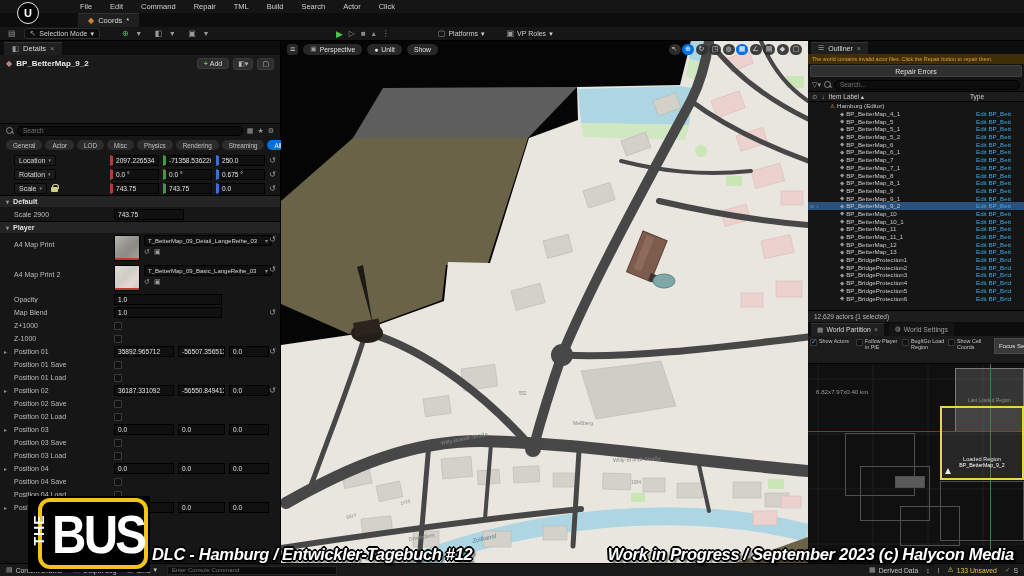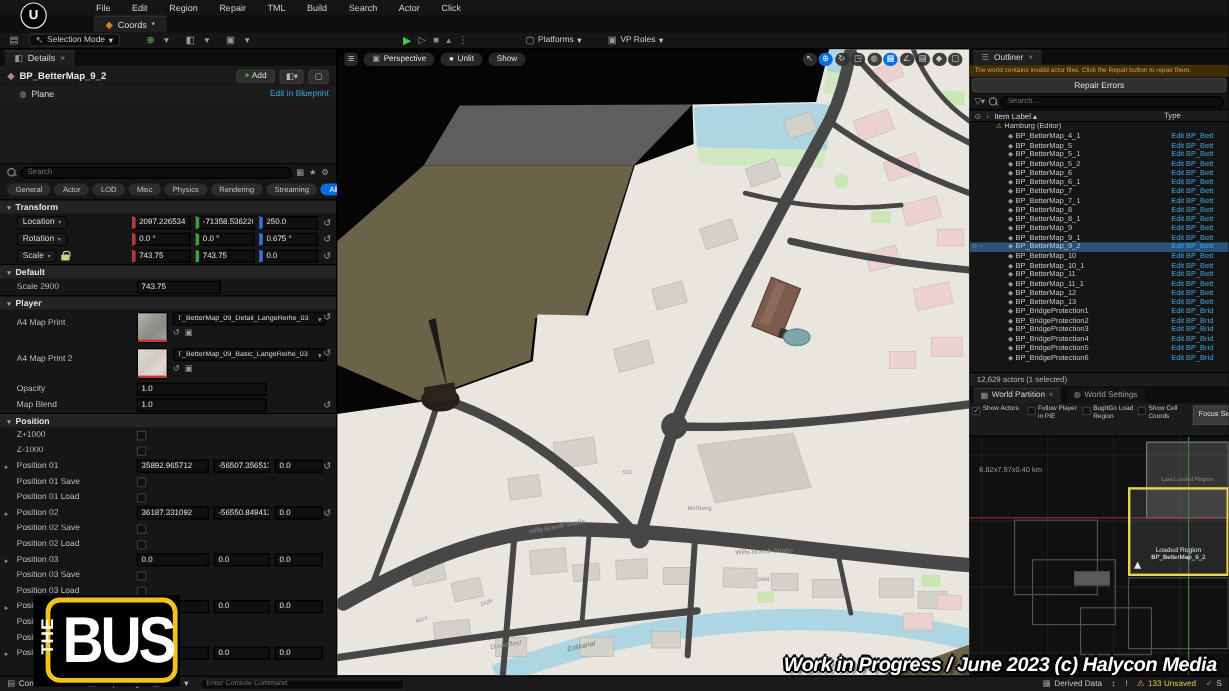--- a/index.html
+++ b/index.html
@@ -178,21 +178,21 @@
 </head>
 <body>
 
 <div class="screen">
 
   <div class="ue-logo">U</div>
   <div class="menubar">
 
   <span class="mi">File</span>
       <span class="mi">Edit</span>
-      <span class="mi">Region</span>
+      <span class="mi">Command</span>
       <span class="mi">Repair</span>
       <span class="mi">TML</span>
       <span class="mi">Build</span>
       <span class="mi">Search</span>
       <span class="mi">Actor</span>
       <span class="mi">Click</span>
     </div>
 
   <div class="tabrow">
     <div class="leveltab">
@@ -246,25 +246,20 @@
       <span style="color:#b08686;font-size:8px">◆</span>
       <span class="nm">BP_BetterMap_9_2</span>
       <div class="addbtn">
         <span class="plus">+</span>
         <span>Add</span>
       </div>
       <span class="iconbtn">◧▾</span>
       <span class="iconbtn">▢</span>
     </div>
     <div class="d-tree">
-      <div class="trow" style="padding-left:16px">
-        <span class="tic" style="color:#9a9a9a">◍</span>
-        <span>Plane</span>
-        <span class="bplink">Edit in Blueprint</span>
-      </div>
     </div>
     <div class="d-spacer"></div>
     <div class="d-search">
       <span class="mag"></span>
       <input placeholder="Search" style="">
       <span style="color:#9a9a9a;font-size:7px">▦</span>
       <span style="color:#9a9a9a;font-size:7px">★</span>
       <span style="color:#9a9a9a;font-size:7px">⚙</span>
     </div>
     <div class="d-chips">
@@ -272,24 +267,20 @@
     <span class="chip">General</span>
         <span class="chip">Actor</span>
         <span class="chip">LOD</span>
         <span class="chip">Misc</span>
         <span class="chip">Physics</span>
         <span class="chip">Rendering</span>
         <span class="chip">Streaming</span>
         <span class="chip active">All</span>
       </div>
 
-    <div class="sechdr">
-      <span class="car">▾</span>
-      <span>Transform</span>
-    </div>
     <div>
 
         <div class="prow">
           <div class="plabel" style="width:96px;display:flex;align-items:center">
             <span class="ddbox">
               <span>Location</span>
               <span style="color:#8a8a8a;font-size:5px">▾</span>
             </span>
 
           </div>
@@ -384,24 +375,20 @@
     <div class="prow" style="height:13px">
       <span class="plabel">Opacity</span>
       <span class="slider">1.0</span>
     </div>
     <div class="prow" style="height:13px">
       <span class="plabel">Map Blend</span>
       <span class="slider">1.0</span>
       <span class="reset">↺</span>
     </div>
 
-    <div class="sechdr">
-      <span class="car">▾</span>
-      <span>Position</span>
-    </div>
     <div>
 
         <div class="prow posrow">
 
           <span class="plabel">Z+1000</span>
           <span class="chk"></span>
 
         </div>
 
         <div class="prow posrow">
@@ -999,15 +986,16 @@
         <span>S</span>
       </span>
     </span>
   </div>
 
   <div class="buslogo">
     <div class="busframe"></div>
     <span class="the">THE</span>
     <span class="bus">BUS</span>
   </div>
-  <div class="ovtext ov-right">Work in Progress / June 2023  (c) Halycon Media</div>
+  <div class="ovtext ov-left">DLC - Hamburg / Entwickler-Tagebuch #12</div>
+  <div class="ovtext ov-right">Work in Progress / September 2023  (c) Halycon Media</div>
 
 </div>
 
 </body></html>

